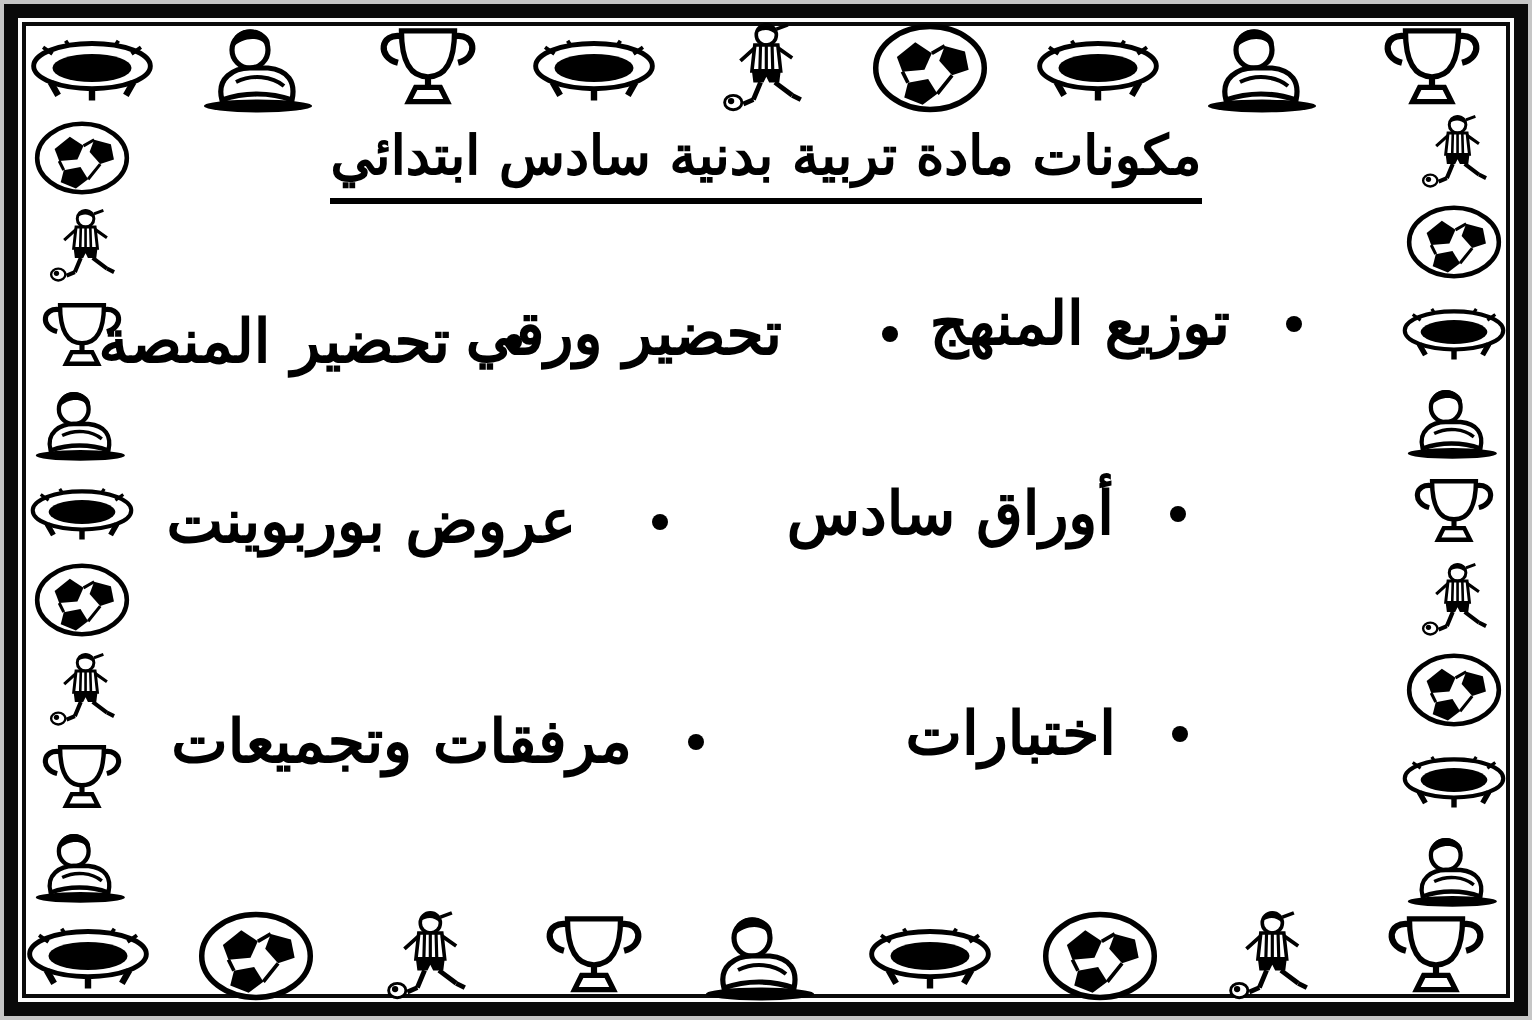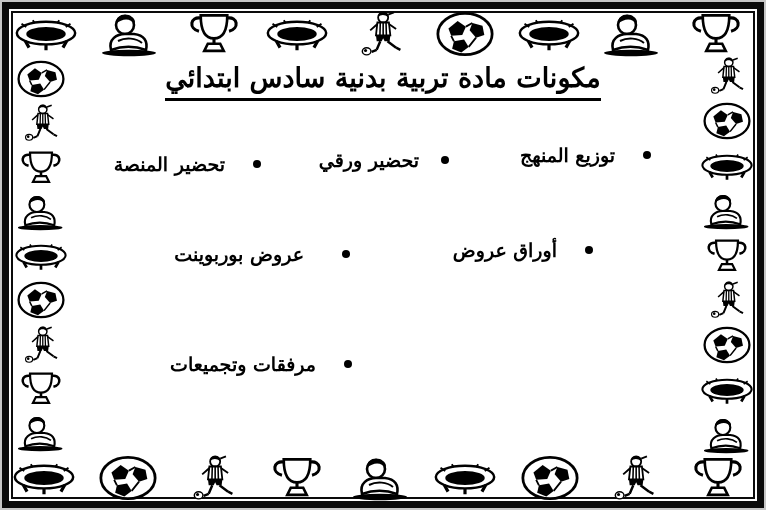--- a/index.html
+++ b/index.html
@@ -24,29 +24,29 @@
   
   .content { position:absolute; inset:0; z-index:3; }
   .title {
     position:absolute; top:62px; left:90px; right:90px; margin:0;
     text-align:center; font-size:27px; font-weight:bold; direction:rtl;
   }
   .title .u { border-bottom:3px solid #000; padding-bottom:5px; }
 
   .bullet-item {
     position:absolute; display:flex; direction:rtl; align-items:center;
-    gap:28px; font-size:19px; font-weight:bold; white-space:nowrap;
+    gap:28px; font-size:30px; font-weight:bold; white-space:nowrap;
   }
   .dot { width:8px; height:8px; border-radius:50%; background:#000; flex:0 0 auto; }
 
   .b1 { right:115px; top:144px;justify-content:center; }
-  .b2 { right:317px; top:149px; gap:22px; }
+  .b2 { right:317px; top:149px; gap:50px; }
   .b3 { right:505px; top:153px; }
   .b4 { right:173px; top:239px; }
-  .b5 { right:416px; top:243px; gap:38px; }
+  .b5 { right:432px; top:243px; gap:38px; }
   .b6 { right:172px; top:349px; }
   .b7 { right:414px; top:353px;text-align:right; }
 
   .defs-holder { position:absolute; width:0; height:0; overflow:hidden; }
 </style>
 </head>
 <body>
 
 <div class="stage">
   <div class="frame-outer"></div>
@@ -179,25 +179,29 @@
     <div class="bullet-item b2">
       <span class="dot"></span>
       <span>تحضير ورقي</span>
     </div>
     <div class="bullet-item b3">
       <span class="dot"></span>
       <span>تحضير المنصة</span>
     </div>
     <div class="bullet-item b4">
       <span class="dot"></span>
-      <span>أوراق عروض</span>
+      <span>أوراق سادس</span>
     </div>
     <div class="bullet-item b5">
       <span class="dot"></span>
       <span>عروض بوربوينت</span>
+    </div>
+    <div class="bullet-item b6">
+      <span class="dot"></span>
+      <span>اختبارات</span>
     </div>
     <div class="bullet-item b7">
       <span class="dot"></span>
       <span>مرفقات وتجميعات</span>
     </div>
   </div>
 </div>
 
 <svg class="defs-holder" aria-hidden="true">
   <defs>

